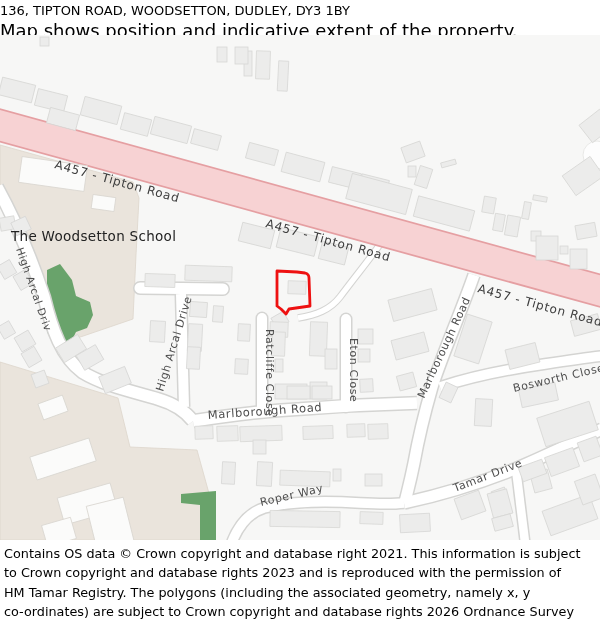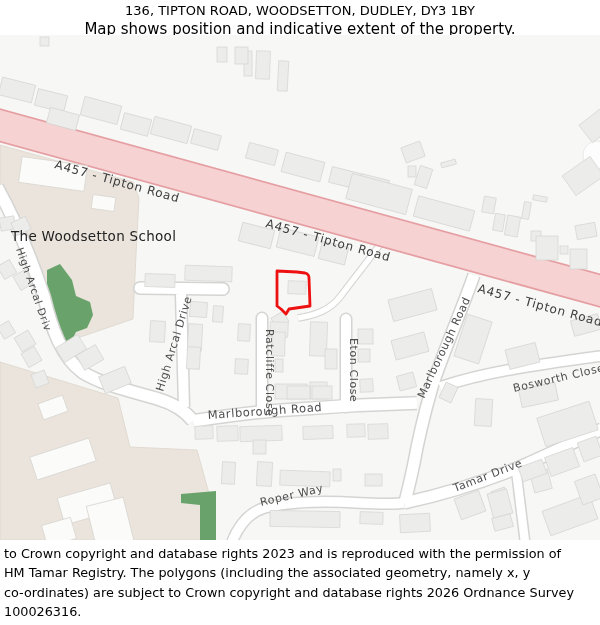--- a/index.html
+++ b/index.html
@@ -1,20 +1,20 @@
 <!DOCTYPE html>
 <html><head>
 <meta charset="utf-8">
 <style>
   html,body{margin:0;padding:0;background:#ffffff;}
   body{width:600px;height:625px;position:relative;overflow:hidden;
        font-family:"DejaVu Sans","Liberation Sans",sans-serif;}
-  .header{position:absolute;top:0;left:0;width:600px;height:35px;text-align:center;background:#fff;}
+  .header{position:absolute;top:0;left:0;width:600px;height:35px;text-align:left;background:#fff;}
   .title{font-size:13px;color:#000;padding-top:3px;white-space:nowrap;}
-  .subtitle{font-size:15px;color:#000;padding-top:2px;white-space:nowrap;}
+  .subtitle{font-size:18px;color:#000;padding-top:2px;white-space:nowrap;}
   .map-wrap{position:absolute;top:35px;left:0;width:600px;height:505px;background:#f7f7f6;}
   .footer{position:absolute;top:544px;left:0;width:594px;padding-left:4px;
           font-size:12.8px;line-height:19.4px;color:#000;background:#fff;}
   .bldg{fill:#ececeb;stroke:#d7d7d5;stroke-width:0.8;}
   .bldg-white{fill:#fbfbfa;stroke:#d9d6d0;stroke-width:0.8;}
   .rd-case{fill:none;stroke:#d4d4d2;}
   .rd-fill{fill:none;stroke:#ffffff;}
   .lbl{font-size:11px;fill:#4e4e4e;letter-spacing:0.6px;}
   .lbl-a{font-size:12px;fill:#3d3d3d;letter-spacing:0.8px;}
   .lbl-school{font-size:13.5px;fill:#222;letter-spacing:0.3px;}
@@ -211,17 +211,18 @@
     <text class="lbl" style="font-size:11.5px" transform="translate(208,384) rotate(-4)">Marlborough Road</text>
     <text class="lbl" transform="translate(424,364) rotate(-65)">Marlborough Road</text>
     <text class="lbl" transform="translate(514,357) rotate(-13)">Bosworth Close</text>
     <text class="lbl" transform="translate(455,457) rotate(-21)">Tamar Drive</text>
     <text class="lbl" transform="translate(261,471) rotate(-13)">Roper Way</text>
   </g>
 </svg>
 </div>
 
 <div class="footer">
+  <div>Contains OS data © Crown copyright and database right 2021. This information is subject</div>
   <div>to Crown copyright and database rights 2023 and is reproduced with the permission of</div>
   <div>HM Tamar Registry. The polygons (including the associated geometry, namely x, y</div>
   <div>co-ordinates) are subject to Crown copyright and database rights 2026 Ordnance Survey</div>
   <div>100026316.</div>
 </div>
 
 </body></html>

